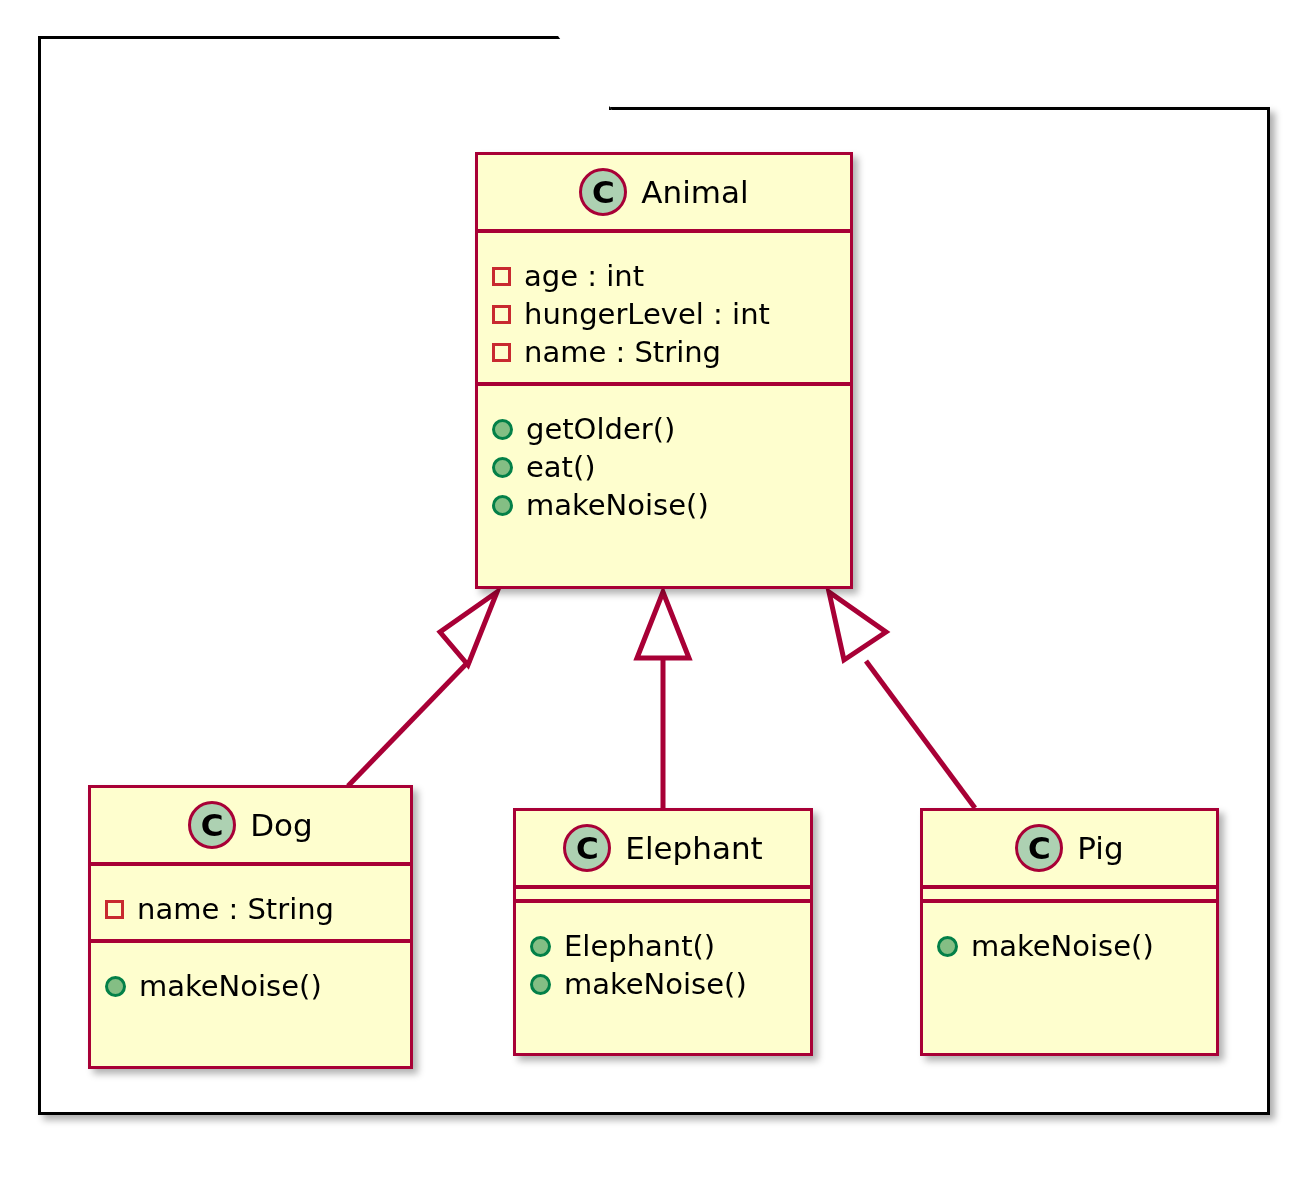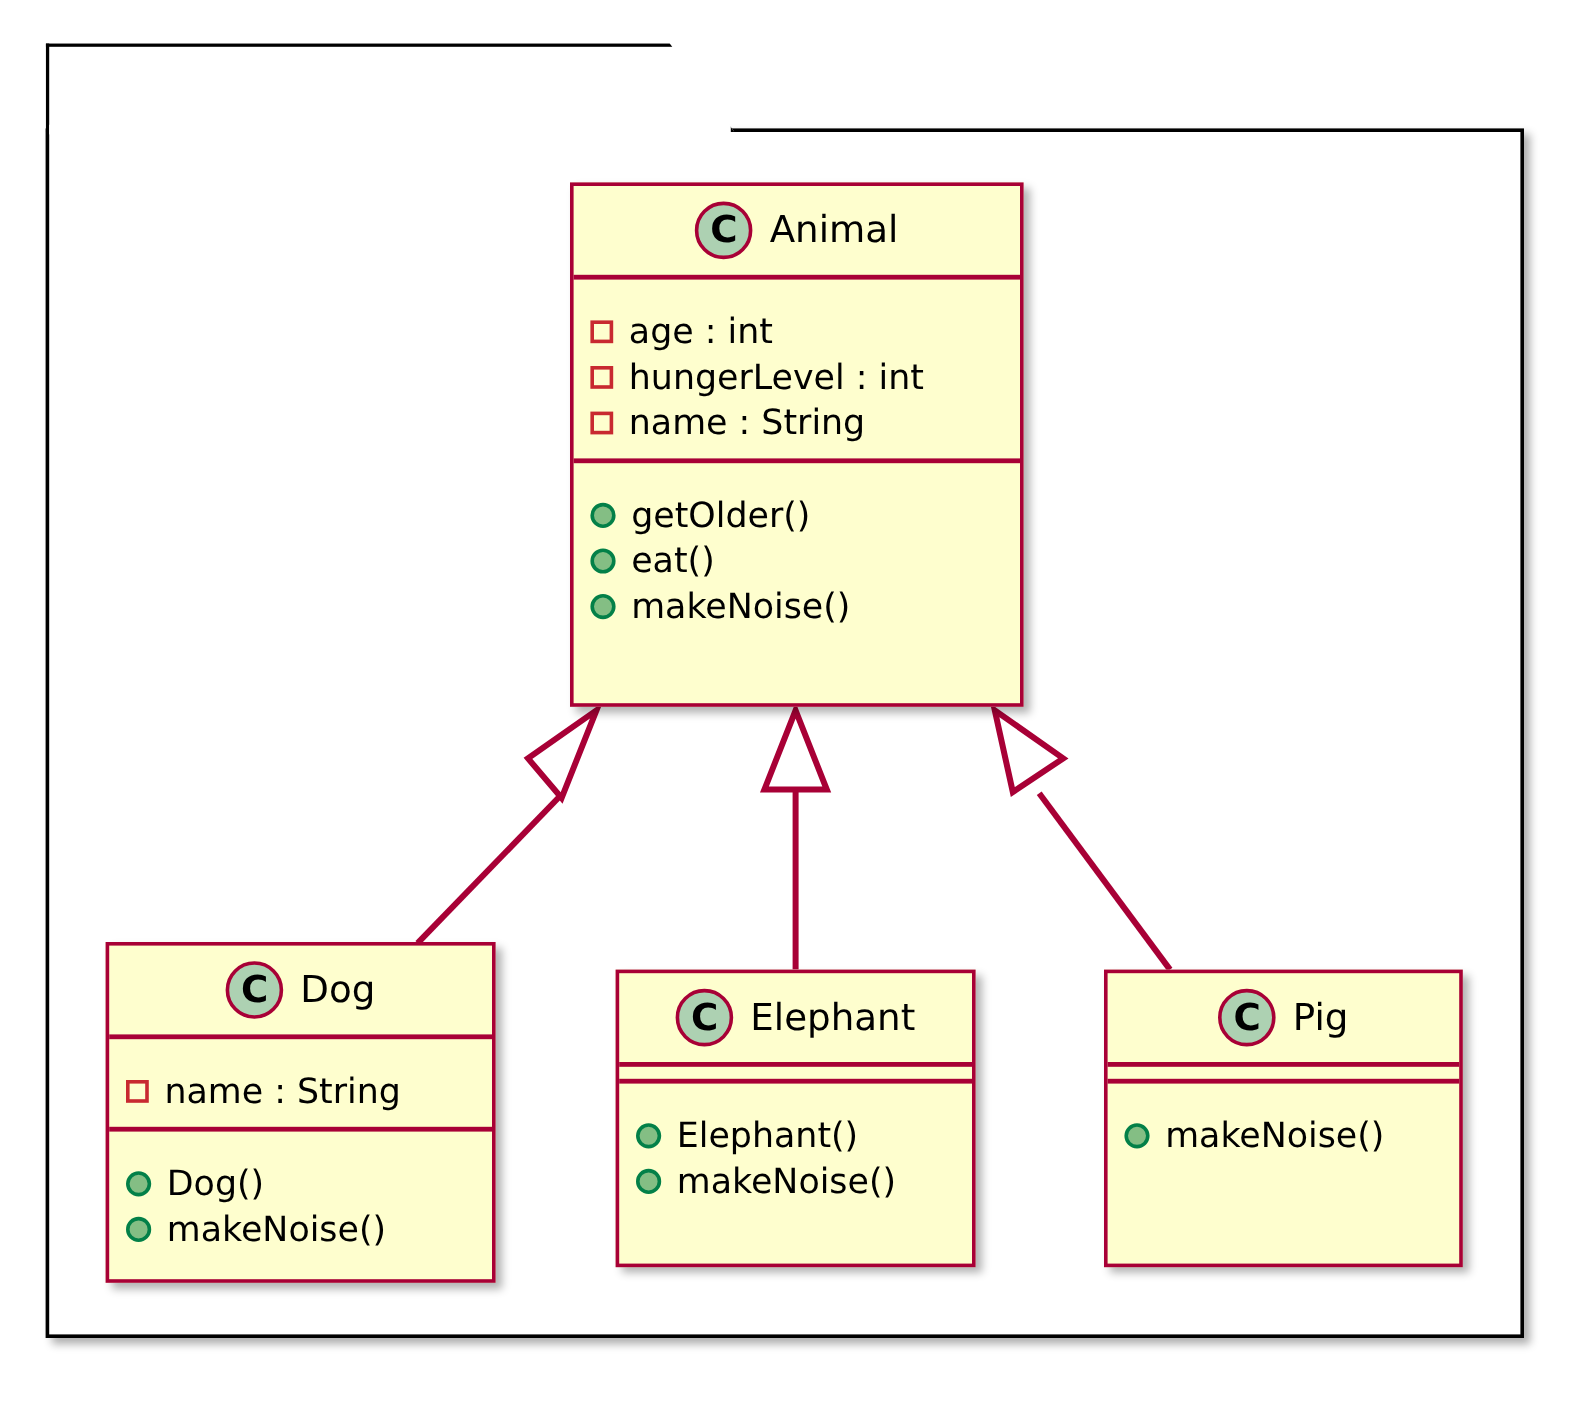--- a/index.html
+++ b/index.html
@@ -264,24 +264,20 @@
     <div class="cls-compartment">
       <div class="member">
         <span class="vis-field"></span>
         <span class="member-label">name : String</span>
       </div>
     </div>
     <div class="cls-sep"></div>
     <div class="cls-compartment">
       <div class="member">
         <span class="vis-method"></span>
-        <span class="member-label">Dog()</span>
-      </div>
-      <div class="member">
-        <span class="vis-method"></span>
         <span class="member-label">makeNoise()</span>
       </div>
     </div>
   </div>
 
   <div class="uml-class" id="class-elephant">
     <div class="cls-header">
       <span class="cls-icon">C</span>
       <span class="cls-name">Elephant</span>
     </div>

